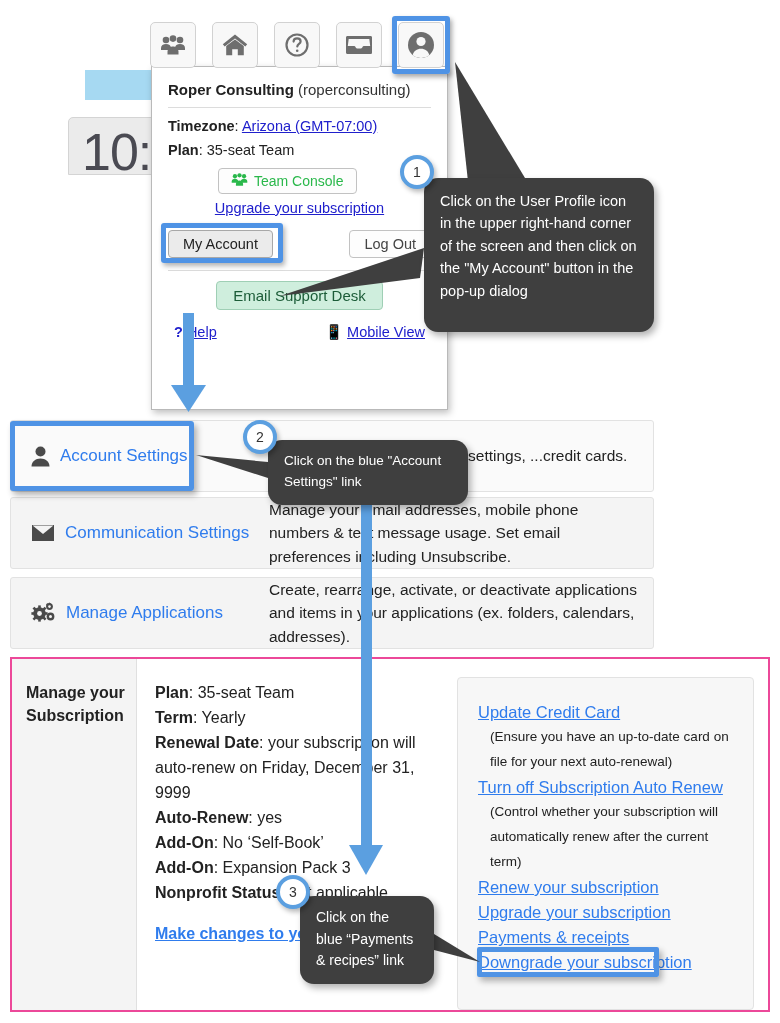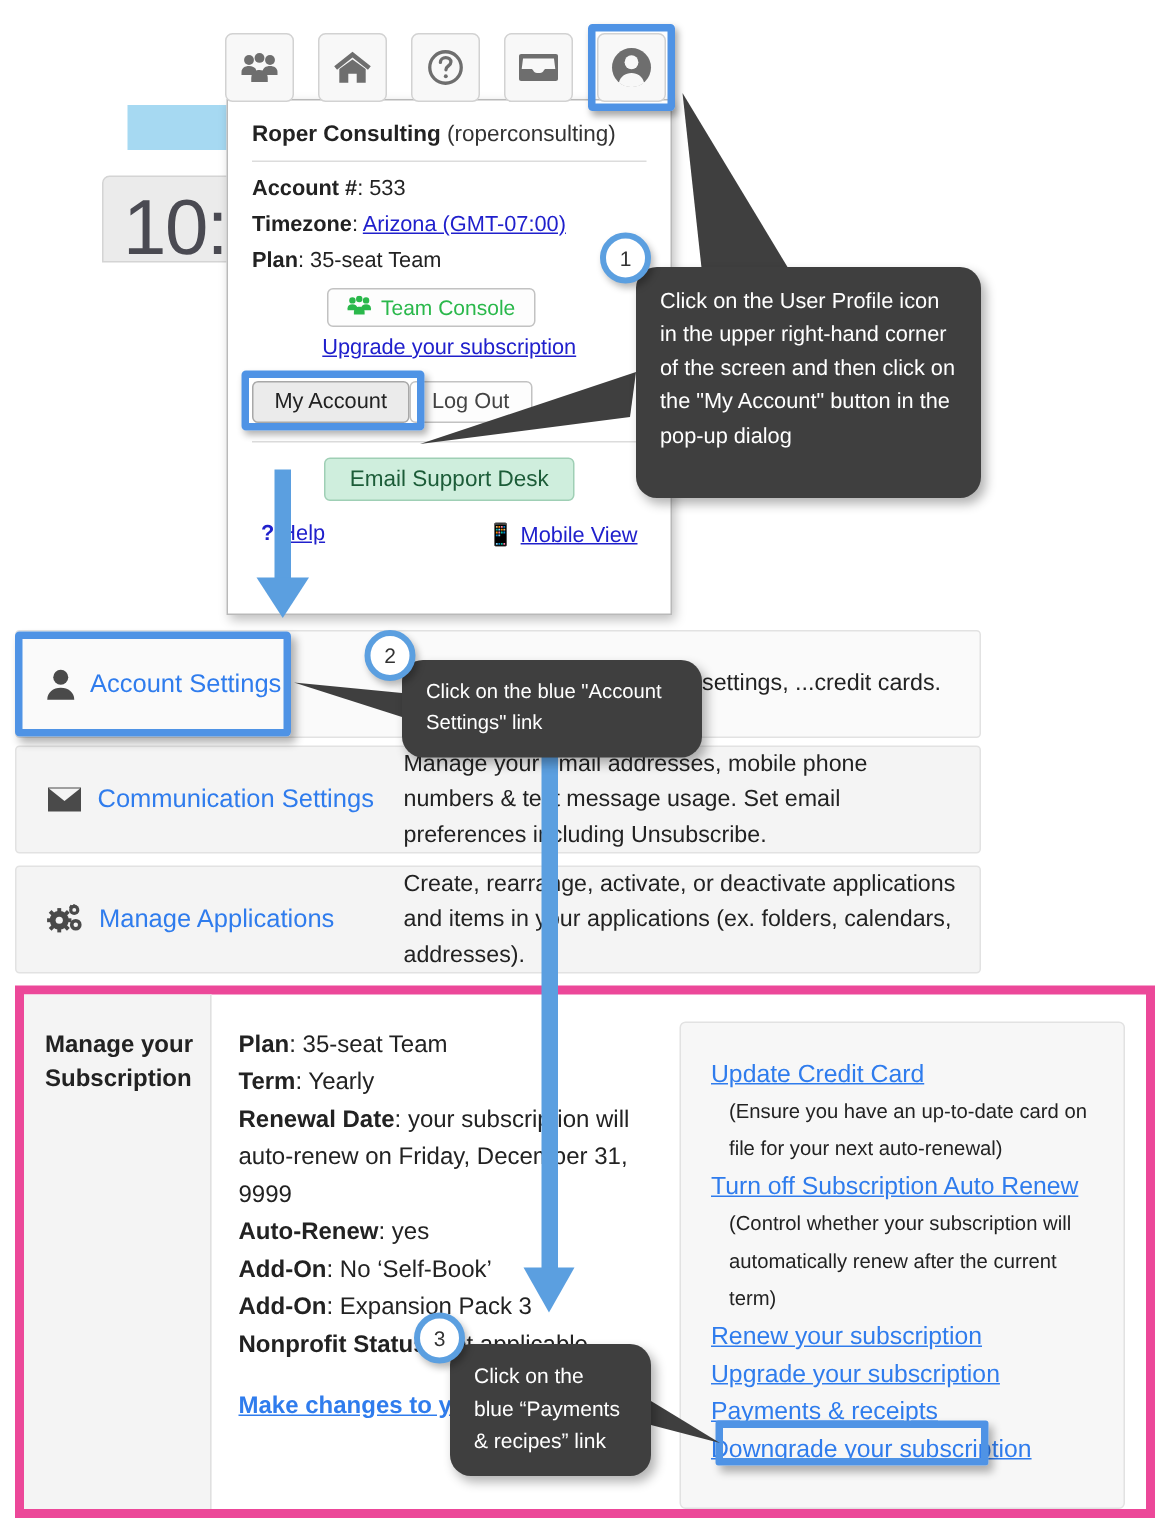--- a/index.html
+++ b/index.html
@@ -95,21 +95,21 @@
     font-size: 14px; color: #2ab84b;
     margin: 2px 0 0 50px;
   }
   #upgrade-sub-link {
     display: block; text-align: center;
     color: #2020cc; text-decoration: underline;
     font-size: 14.5px;
     margin: 6px 0 14px 0;
   }
   #popup-btn-row {
-    display: flex; justify-content: flex-start;
+    display: flex; justify-content: space-between;
     align-items: center; margin-bottom: 12px;
   }
   #my-account-btn {
     background: #ebebeb; border: 1px solid #a8a8a8;
     border-radius: 4px; padding: 5px 14px;
     font-size: 14.5px; color: #222;
   }
   #my-account-wrap { position: relative; }
   #my-account-highlight {
     position: absolute; left: -7px; top: -7px;
@@ -167,21 +167,21 @@
     border: 5px solid #4f93e5; border-radius: 3px;
     box-shadow: 3px 4px 6px rgba(0,0,0,0.3);
     z-index: 6; pointer-events: none;
   }
 
   
   #sub-panel {
     position: absolute; left: 10px; top: 657px;
     width: 760px; height: 355px;
     background: #ffffff;
-    border: 6px solid #ec4899;
+    border: 2px solid #ec4899;
     display: flex;
   }
   #sub-left {
     width: 125px; flex: 0 0 125px;
     background: #f4f4f4;
     border-right: 1px solid #e0e0e0;
     padding: 22px 0 0 14px;
     font-size: 16px; font-weight: bold; color: #222;
     line-height: 1.45;
   }
@@ -307,24 +307,20 @@
   </div>
 </div>
 
 <div id="account-popup">
   <div id="popup-title">
     <span class="org">Roper Consulting</span>
     <span class="handle">(roperconsulting)</span>
   </div>
   <hr id="popup-divider-1">
 
-  <div class="popup-row">
-    <b>Account #</b>:
-    <span>533</span>
-  </div>
   <div class="popup-row">
     <b>Timezone</b>:
     <a id="popup-timezone-link" href="#">Arizona (GMT-07:00)</a>
   </div>
   <div class="popup-row">
     <b>Plan</b>:
     <span>35-seat Team</span>
   </div>
 
   <div id="team-console-btn">

